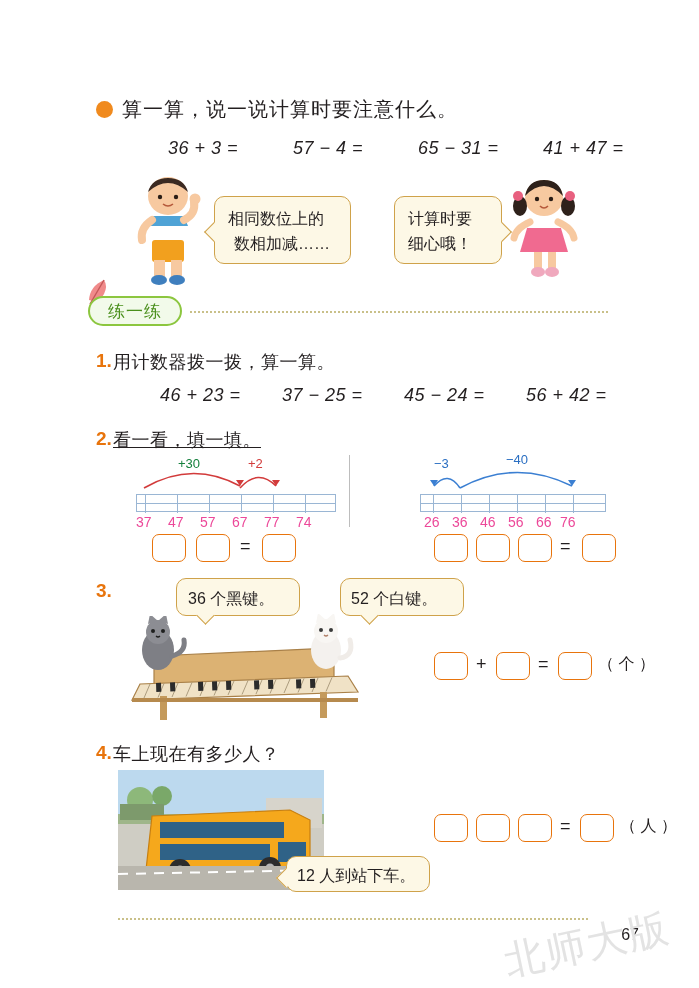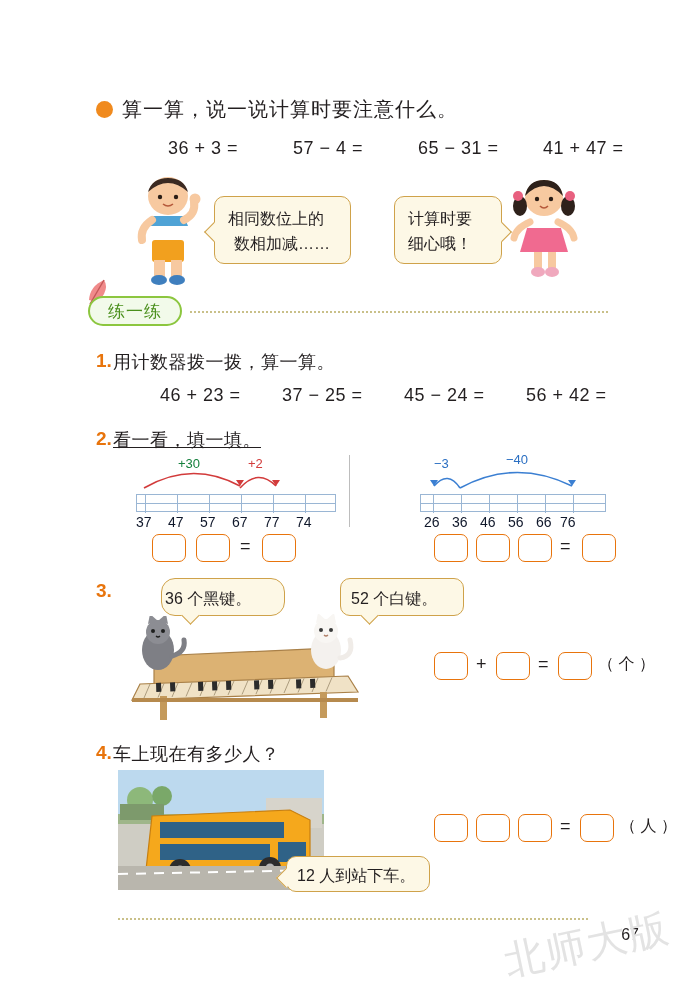--- a/index.html
+++ b/index.html
@@ -43,21 +43,21 @@
     color: #231f20;
   }
 
   .eqrow {
     position: absolute;
     font-size: 18px;
     letter-spacing: 0.5px;
     color: #231f20;
     display: flex;
   }
-  .eqrow span { display: inline-block; }
+  .eqrow span { display: inline-block; font-style: italic; }
 
   #row1 { left: 168px; top: 138px; }
   #row1 span { width: 125px; }
 
   
   .kid-boy {
     position: absolute;
     left: 122px; top: 172px;
     width: 92px; height: 116px;
   }
@@ -161,21 +161,21 @@
     box-sizing: border-box;
   }
   .nl-bar .inner {
     position: absolute;
     left: 0; right: 0; top: 50%;
     border-top: 1.3px solid #9ab6d4;
   }
   .nl-num {
     position: absolute;
     font-size: 14px;
-    color: #0f172a;
+    color: #ec4899;
   }
   .nl-tick {
     position: absolute;
     width: 1.3px;
     background: #9ab6d4;
     height: 18px;
     top: 0;
   }
   .arc-label {
     position: absolute;
@@ -198,21 +198,21 @@
     background: #fff;
   }
   .sym {
     position: absolute;
     font-size: 18px;
     color: #231f20;
   }
 
   
   #n3 { left: 96px; top: 580px; }
-  #bub3 { left: 161px; top: 578px; width: 124px; height: 38px; padding: 8px 3px; border-radius: 14px; }
+  #bub3 { left: 176px; top: 578px; width: 124px; height: 38px; padding: 8px 11px; }
   #bub4 { left: 340px; top: 578px; width: 124px; height: 38px; padding: 8px 10px; }
   .bubble.tail-down::after {
     content: "";
     position: absolute;
     width: 12px; height: 12px;
     background: #fdf8e6;
     border-left: 1.4px solid #cfa24a;
     border-bottom: 1.4px solid #cfa24a;
     left: 22px; bottom: -7px;
     transform: rotate(-45deg);

